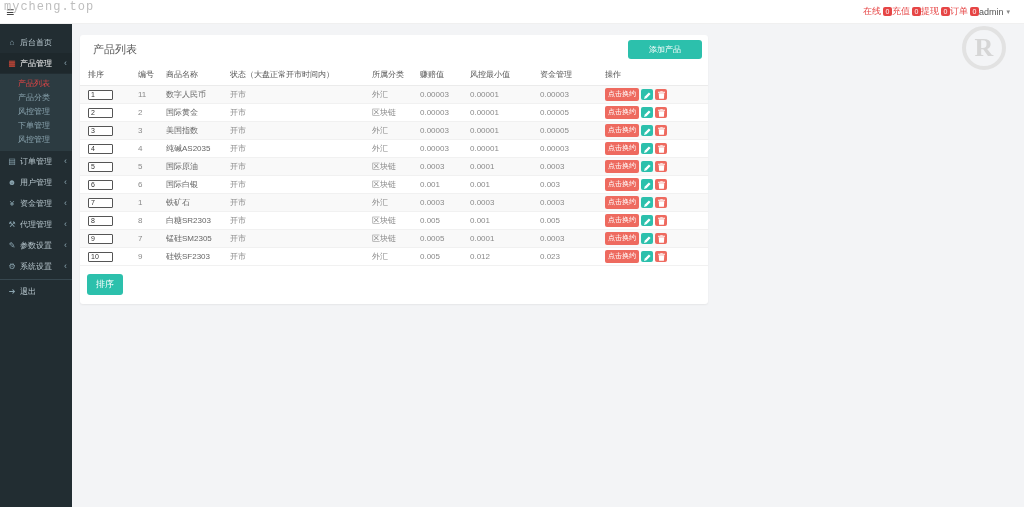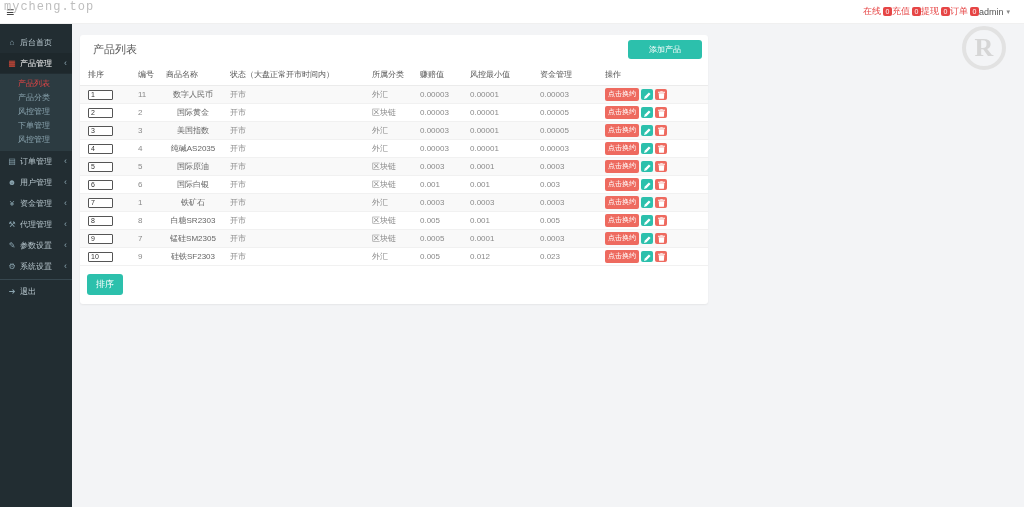--- a/index.html
+++ b/index.html
@@ -43,21 +43,21 @@
     justify-content:space-between; padding:0 6px 0 13px; }
   .card-title { font-size:11px; color:#555; }
   .add-btn { background:#2cc0ac; color:#fff; font-size:8px; padding:4px 21px;
     border:none; border-radius:3px; cursor:pointer; }
   table { width:100%; border-collapse:collapse; table-layout:fixed; font-size:8px; }
   th { color:#555; font-weight:normal; text-align:left; padding:5px 2px 5px 8px;
     border-bottom:1px solid #ebebeb; white-space:nowrap; overflow:hidden; }
   td { padding:0 2px 0 8px; height:18px; border-bottom:1px solid #f1f1f1;
     color:#8a8a8a; white-space:nowrap; overflow:hidden; }
   tbody tr:nth-child(odd) { background:#f9f9f9; }
-  td.name { color:#666;text-align:center; }
+  td.name { color:#666; }
   .sort-input { width:25px; height:10px; border:1px solid #555; border-radius:1px;
     font-size:7px; padding:0 2px; background:#fff; color:#333; font-family:inherit; }
   .chg-btn { background:#ee6a5f; color:#fff; font-size:7px; border:none;
     border-radius:2px; padding:2px 3px; cursor:pointer; vertical-align:middle; line-height:1.2; }
   .ico-btn { width:12px; height:11px; border:none; border-radius:2px; margin-left:2px;
     cursor:pointer; vertical-align:middle; padding:0; display:inline-flex;
     align-items:center; justify-content:center; }
   .ico-btn.edit { background:#2cc0ac; }
   .ico-btn.del { background:#ee6a5f; }
   .sort-btn { background:#2cc0ac; color:#fff; border:none; border-radius:3px;

